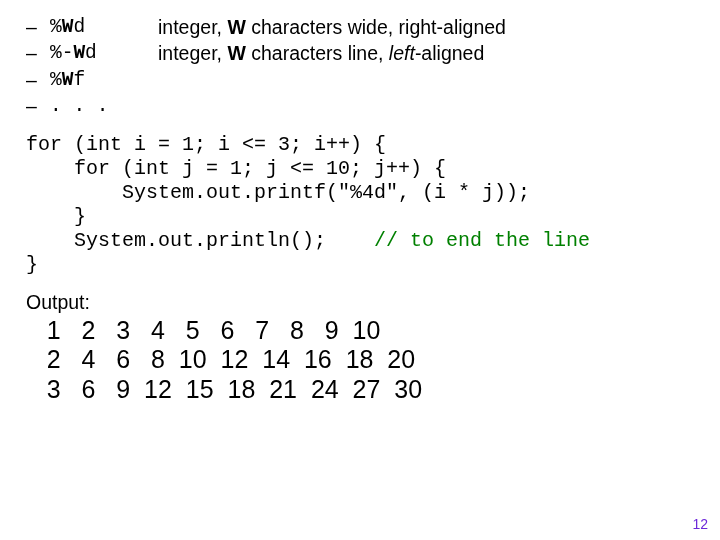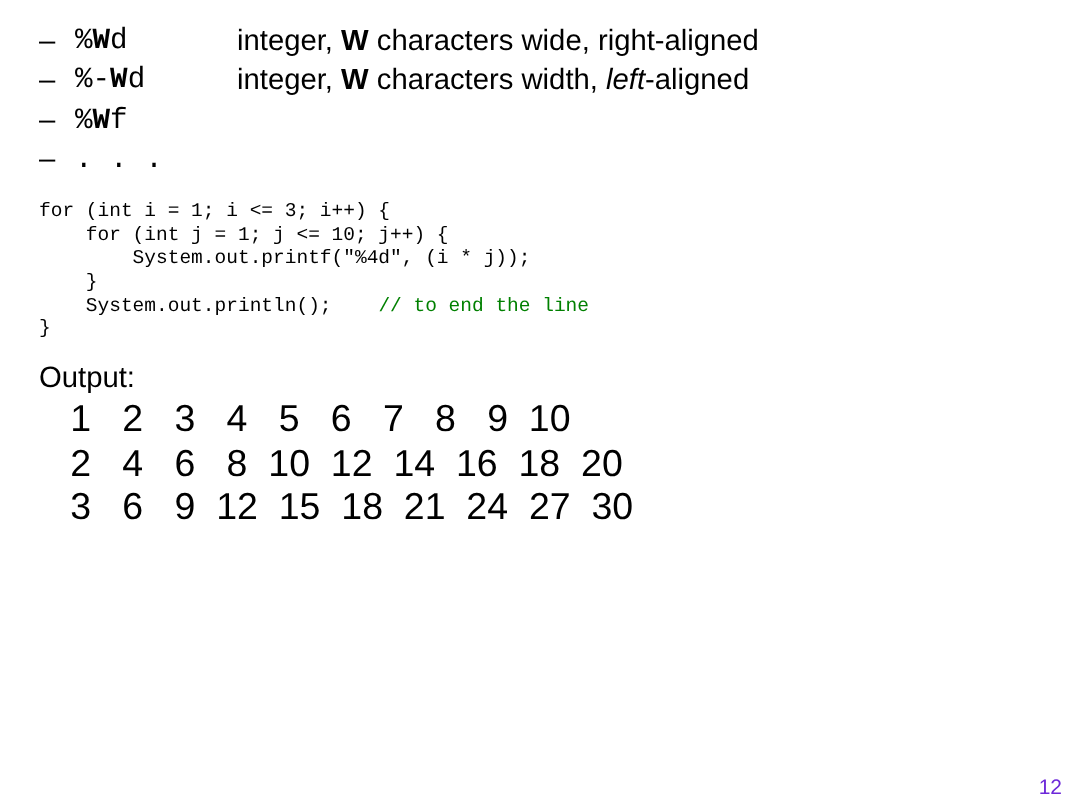--- a/index.html
+++ b/index.html
@@ -28,21 +28,21 @@
   }
   .bullets { margin-bottom: 14px; }
   .bullet { display: flex; }
   .dash { width: 24px; flex: 0 0 24px; }
   .fmt { font-family: "Courier New", monospace; width: 108px; flex: 0 0 108px; }
   .desc { }
   .b { font-weight: bold; }
   .i { font-style: italic; }
   .code {
     font-family: "Courier New", monospace;
-    font-size: 13px;
+    font-size: 20px;
     white-space: pre;
     line-height: 1.2;
     margin-bottom: 12px;
   }
   .comment { color: #008000; }
   .out-label { font-family: Verdana, Geneva, sans-serif; font-size: 19.5px; }
   .output {
     font-family: Liberation Sans, sans-serif;
     font-size: 25px;
     white-space: pre;
@@ -68,21 +68,21 @@
 
       <div class="bullet">
         <div class="dash">–</div>
         <div class="fmt"><span>%</span><span class="b">W</span><span>d</span></div>
         <div class="desc"><span>integer, </span><span class="b">W</span><span> characters wide, right-aligned</span></div>
       </div>
 
       <div class="bullet">
         <div class="dash">–</div>
         <div class="fmt"><span>%-</span><span class="b">W</span><span>d</span></div>
-        <div class="desc"><span>integer, </span><span class="b">W</span><span> characters width, </span><span class="i">left</span><span>-aligned</span></div>
+        <div class="desc"><span>integer, </span><span class="b">W</span><span> characters line, </span><span class="i">left</span><span>-aligned</span></div>
       </div>
 
       <div class="bullet">
         <div class="dash">–</div>
         <div class="fmt"><span>%</span><span class="b">W</span><span>f</span></div>
       </div>
 
       <div class="bullet">
         <div class="dash">–</div>
         <div class="fmt">. . .</div>

